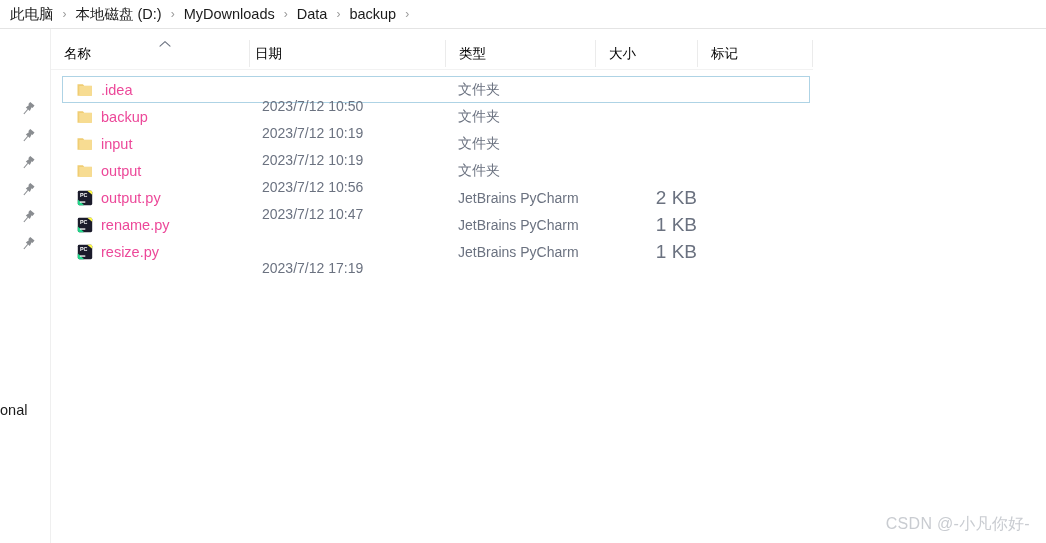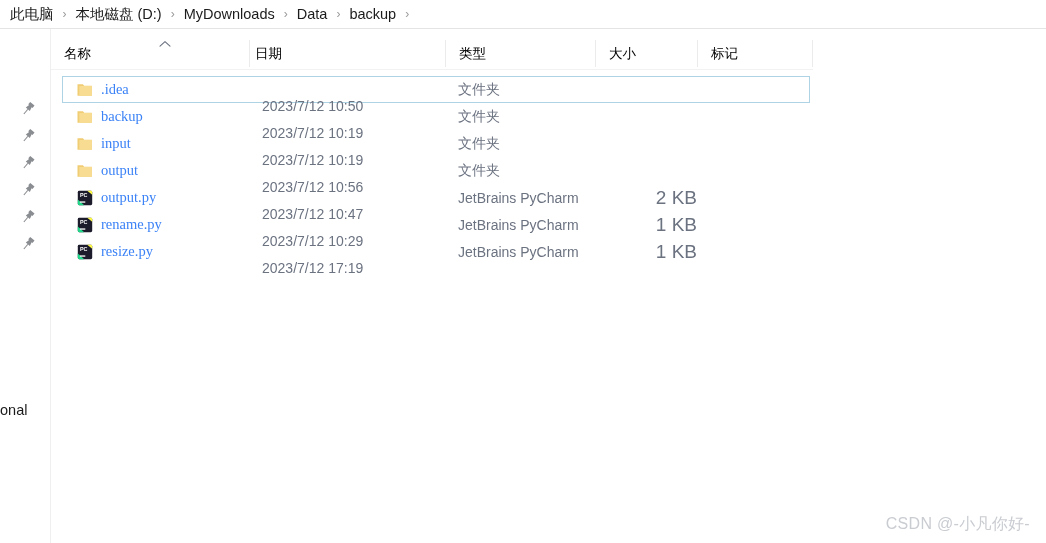--- a/index.html
+++ b/index.html
@@ -128,22 +128,21 @@
     position: absolute;
     top: 0;
     height: 25px;
     display: flex;
     align-items: center;
     white-space: nowrap;
     font-size: 14.5px;
   }
   .cell-name {
     left: 13px;
-    color: #3b82f6;
-    font-family: Liberation Serif, serif;
+    color: #ec4899;
   }
   .cell-date {
     left: 199px;
     color: #6b7280;
     font-size: 14px;
     margin-top: 16px;
   }
   .cell-type {
     left: 395px;
     color: #6b7280;
@@ -331,21 +330,20 @@
     </div>
     <div class="file-row has-icon">
       <svg viewBox="0 0 18 18" class="row-icon">
         <rect x="1.8" y="1.8" width="14.4" height="14.4" rx="1.4" fill="#1b1b2b"></rect>
         <path d="M1.8 10.4 L8.2 16.2 H3.2 a1.4 1.4 0 0 1 -1.4 -1.4 z" fill="#21d789"></path>
         <path d="M11.2 1.8 h3.6 a1.4 1.4 0 0 1 1.4 1.4 v2.6 z" fill="#fcf84a"></path>
         <text x="4.0" y="8.3" fill="#ffffff" font-size="5.4" font-family="&quot;Liberation Sans&quot;, sans-serif" font-weight="bold">PC</text>
         <rect x="3.9" y="12.4" width="5.4" height="1.3" fill="#ffffff"></rect>
       </svg>
       <div class="cell cell-name">rename.py</div>
-      <div class="cell cell-date">2023/7/12 10:29</div>
       <div class="cell cell-type">JetBrains PyCharm</div>
       <div class="cell cell-size">1 KB</div>
       <div class="cell cell-tag"></div>
     </div>
     <div class="file-row has-icon">
       <svg viewBox="0 0 18 18" class="row-icon">
         <rect x="1.8" y="1.8" width="14.4" height="14.4" rx="1.4" fill="#1b1b2b"></rect>
         <path d="M1.8 10.4 L8.2 16.2 H3.2 a1.4 1.4 0 0 1 -1.4 -1.4 z" fill="#21d789"></path>
         <path d="M11.2 1.8 h3.6 a1.4 1.4 0 0 1 1.4 1.4 v2.6 z" fill="#fcf84a"></path>
         <text x="4.0" y="8.3" fill="#ffffff" font-size="5.4" font-family="&quot;Liberation Sans&quot;, sans-serif" font-weight="bold">PC</text>

